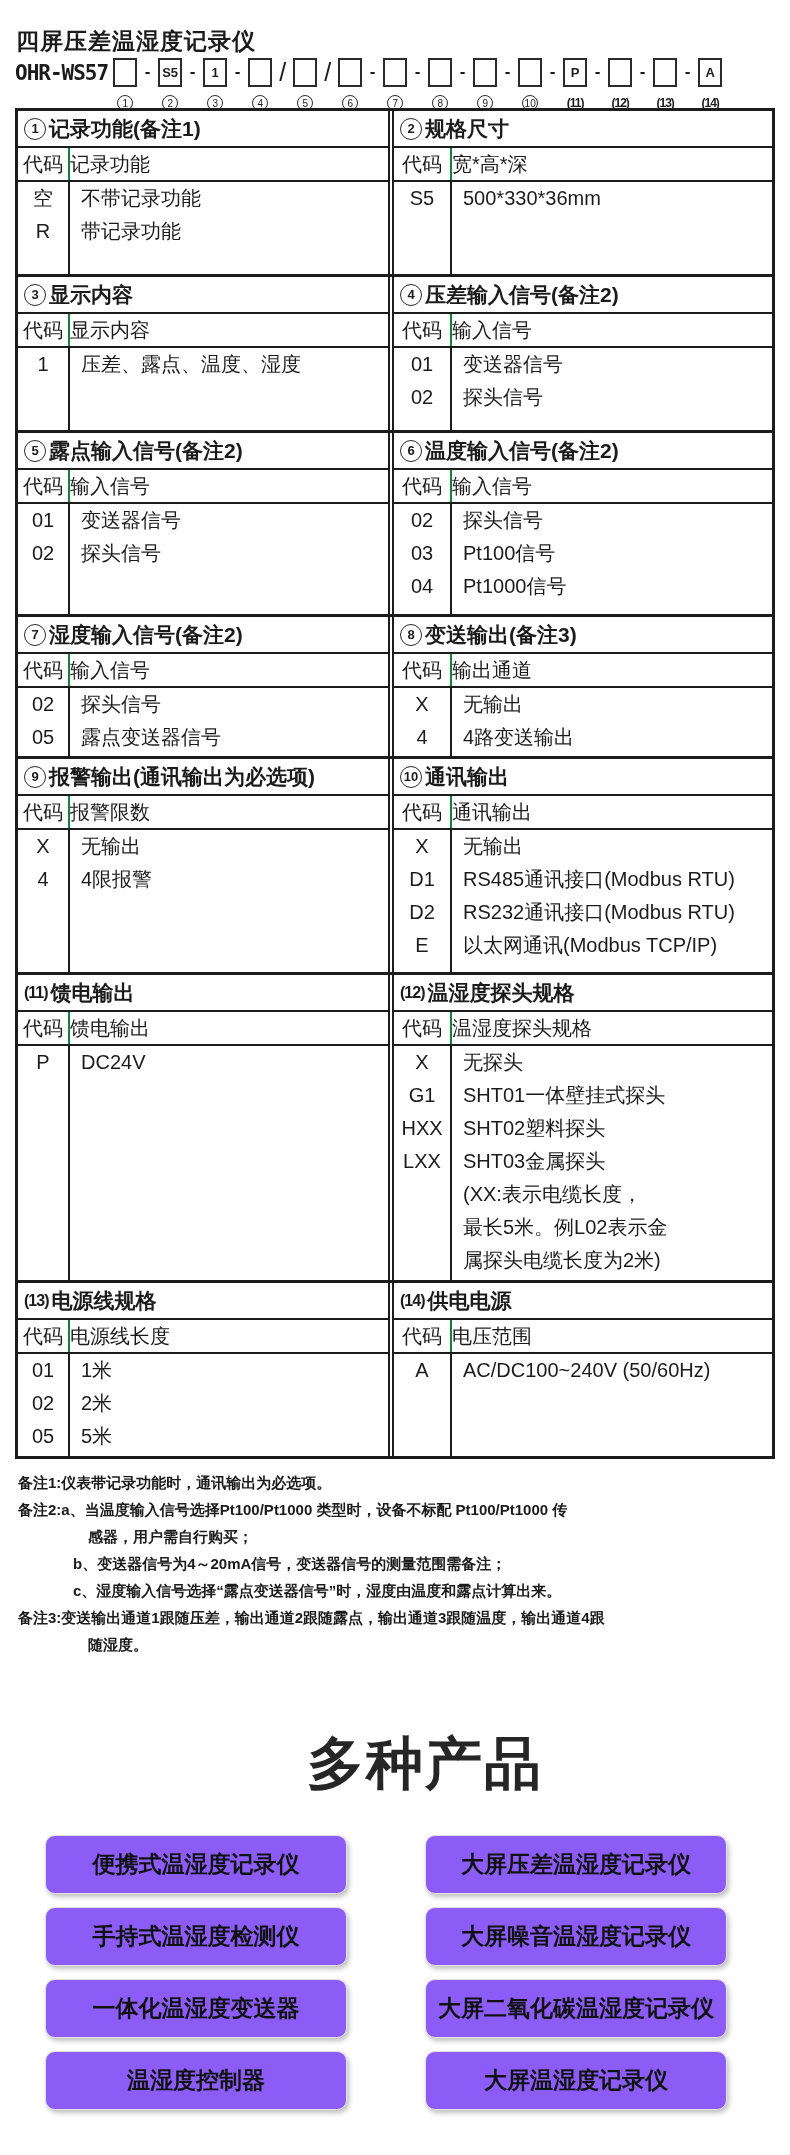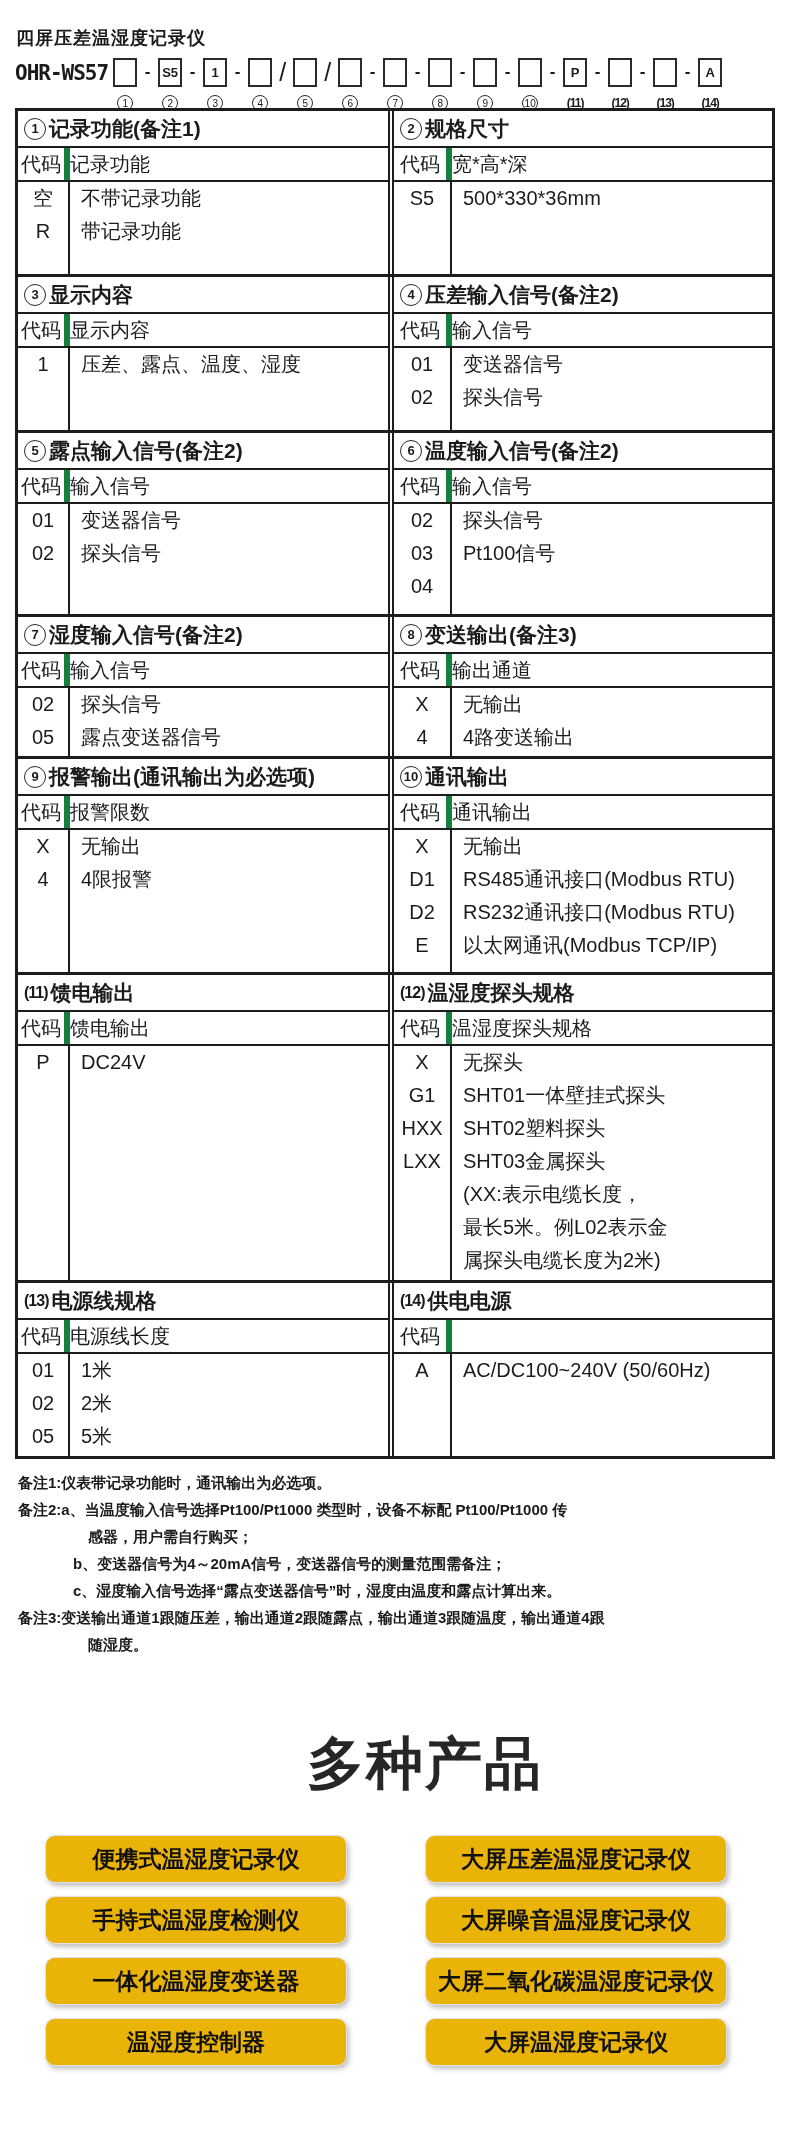--- a/index.html
+++ b/index.html
@@ -4,21 +4,21 @@
 <style>
   * { margin:0; padding:0; box-sizing:border-box; }
   html,body { background:#ffffff; }
   body {
     width:790px; height:2155px; position:relative;
     font-family:"Liberation Sans","DejaVu Sans",sans-serif;
     color:#1b1b1b; overflow:hidden;
   }
 
   
-  .doc-title { position:absolute; left:16px; top:26px; font-size:18px; font-weight:600; letter-spacing:1px; }
+  .doc-title { position:absolute; left:16px; top:26px; font-size:23px; font-weight:600; letter-spacing:1px; }
 
   
   .model-row { position:absolute; left:15px; top:58px; display:flex; align-items:flex-start; }
   .model-prefix { font-family:"DejaVu Sans Mono",monospace; font-size:21px; font-weight:700; line-height:30px; margin-right:5px; letter-spacing:-1px; }
   .seg { display:flex; flex-direction:column; align-items:center; }
   .box { width:24px; height:29px; border:2px solid #2b2b2b; background:#fff; display:flex; align-items:center; justify-content:center; font-size:13px; font-weight:600; }
   .sep-seg { width:21px; }
   .sep { height:29px; line-height:27px; text-align:center; width:100%; font-weight:800; font-size:17px; }
   .sep.slash { font-size:25px; font-weight:500; line-height:29px; }
   .seg-label { margin-top:7px; height:18px; display:flex; align-items:center; justify-content:center; }
@@ -31,40 +31,40 @@
   .spec-table { position:absolute; left:15px; top:108px; width:760px; border:3px solid #1c1c1c; background:#fff; }
   .trow { display:flex; border-top:3px solid #1c1c1c; }
   .trow:first-child { border-top:none; }
   .half { display:flex; flex-direction:column; }
   .half-left  { flex:0 0 372px; border-right:2.5px solid #1c1c1c; }
   .half-right { flex:1; border-left:2.5px solid #1c1c1c; margin-left:2px; }
   .sec-title { display:flex; align-items:center; gap:3px; height:37px; padding:0 6px; font-size:21px; font-weight:700; border-bottom:2.5px solid #1c1c1c; white-space:nowrap; overflow:hidden; }
   .sec-title .circle-num { width:22px; height:22px; font-size:13px; font-weight:700; border-width:1.6px; flex:0 0 auto; }
   .sec-title .paren-num { font-size:16px; }
   .sec-head { display:flex; height:34px; border-bottom:2px solid #1c1c1c; font-size:20px; }
-  .hcode { width:52px; border-right:6px solid #15803d; text-align:center; line-height:32px; }
+  .hcode { width:52px; border-right:2px solid #15803d; text-align:center; line-height:32px; }
   .hdesc { flex:1; line-height:32px; white-space:nowrap; overflow:hidden; }
   .half-right .hcode { width:58px; }
   .sec-body { display:flex; flex:1; }
   .bcode { width:52px; border-right:2px solid #1c1c1c; text-align:center; }
   .half-right .bcode { width:58px; }
   .bdesc { flex:1; padding-left:11px; overflow:hidden; }
   .cline { line-height:33px; font-size:20px; white-space:nowrap; }
 
   
   .notes { position:absolute; left:18px; top:1469px; width:766px; font-size:15px; font-weight:600; }
   .note-line { line-height:27px; white-space:nowrap; }
   .ind-1 { padding-left:55px; }
   .ind-2 { padding-left:70px; }
 
   
   .footer-headline { position:absolute; top:1726px; left:0; width:790px; display:flex; justify-content:center; gap:68px; transform:translateX(30px); font-size:57px; font-weight:900; color:#262626; letter-spacing:2px; white-space:nowrap; }
   .product-grid { position:absolute; top:1835px; left:45px; width:682px; display:flex; justify-content:space-between; }
   .pcol { display:flex; flex-direction:column; gap:13px; width:302px; }
-  .pbtn { height:48px; background:#eab308; border:1px solid #e2e2e2; border-radius:10px; box-shadow:2px 3px 5px rgba(0,0,0,0.25); display:flex; align-items:center; justify-content:center; font-size:23px; font-weight:600; color:#111; white-space:nowrap; cursor:pointer; }
+  .pbtn { height:59px; background:#8b5cf6; border:1px solid #e2e2e2; border-radius:10px; box-shadow:2px 3px 5px rgba(0,0,0,0.25); display:flex; align-items:center; justify-content:center; font-size:23px; font-weight:600; color:#111; white-space:nowrap; cursor:pointer; }
 </style>
 </head>
 <body>
 
 <div class="doc-title">四屏压差温湿度记录仪</div>
 
 <div class="model-row">
   <div class="model-prefix">OHR-WS57</div>
 
 <div class="seg">
@@ -305,20 +305,21 @@
         </div>
         <div class="sec-body" style="min-height: 110px;">
           <div class="bcode">
             <div class="cline">02</div>
             <div class="cline">03</div>
             <div class="cline">04</div>
           </div>
           <div class="bdesc">
             <div class="cline">探头信号</div>
             <div class="cline">Pt100信号</div>
+            <div class="cline">Pt1000信号</div>
           </div>
         </div>
       </div>
     </div>
     <div class="trow">
       <div class="half half-left">
         <div class="sec-title">
           <span class="circle-num">7</span>
           <span class="title-text">湿度输入信号(备注2)</span>
         </div>
@@ -477,20 +478,21 @@
           </div>
         </div>
       </div>
       <div class="half half-right">
         <div class="sec-title">
           <span class="paren-num">(14)</span>
           <span class="title-text">供电电源</span>
         </div>
         <div class="sec-head">
           <div class="hcode">代码</div>
+          <div class="hdesc">电压范围</div>
         </div>
         <div class="sec-body" style="min-height: 102px;">
           <div class="bcode">
             <div class="cline">A</div>
           </div>
           <div class="bdesc">
             <div class="cline">AC/DC100~240V (50/60Hz)</div>
           </div>
         </div>
       </div>

